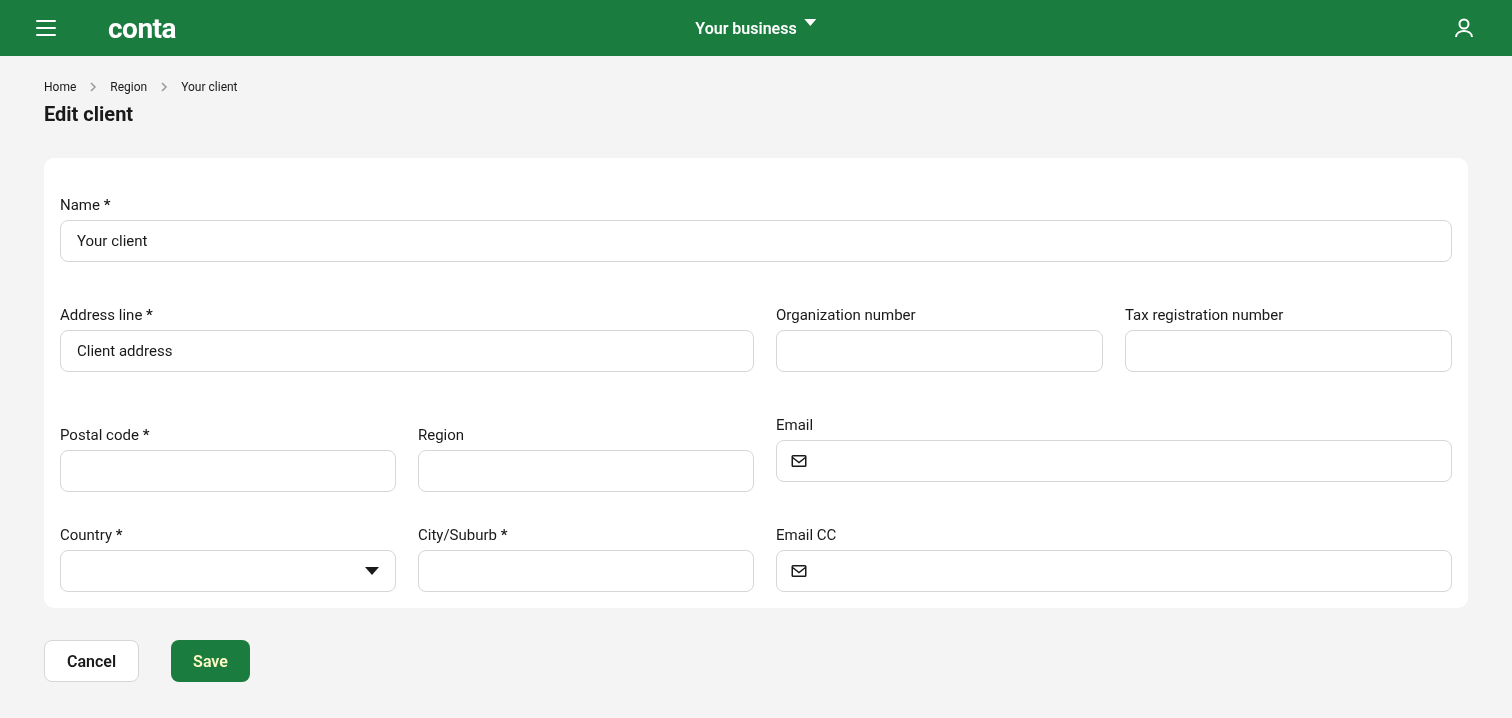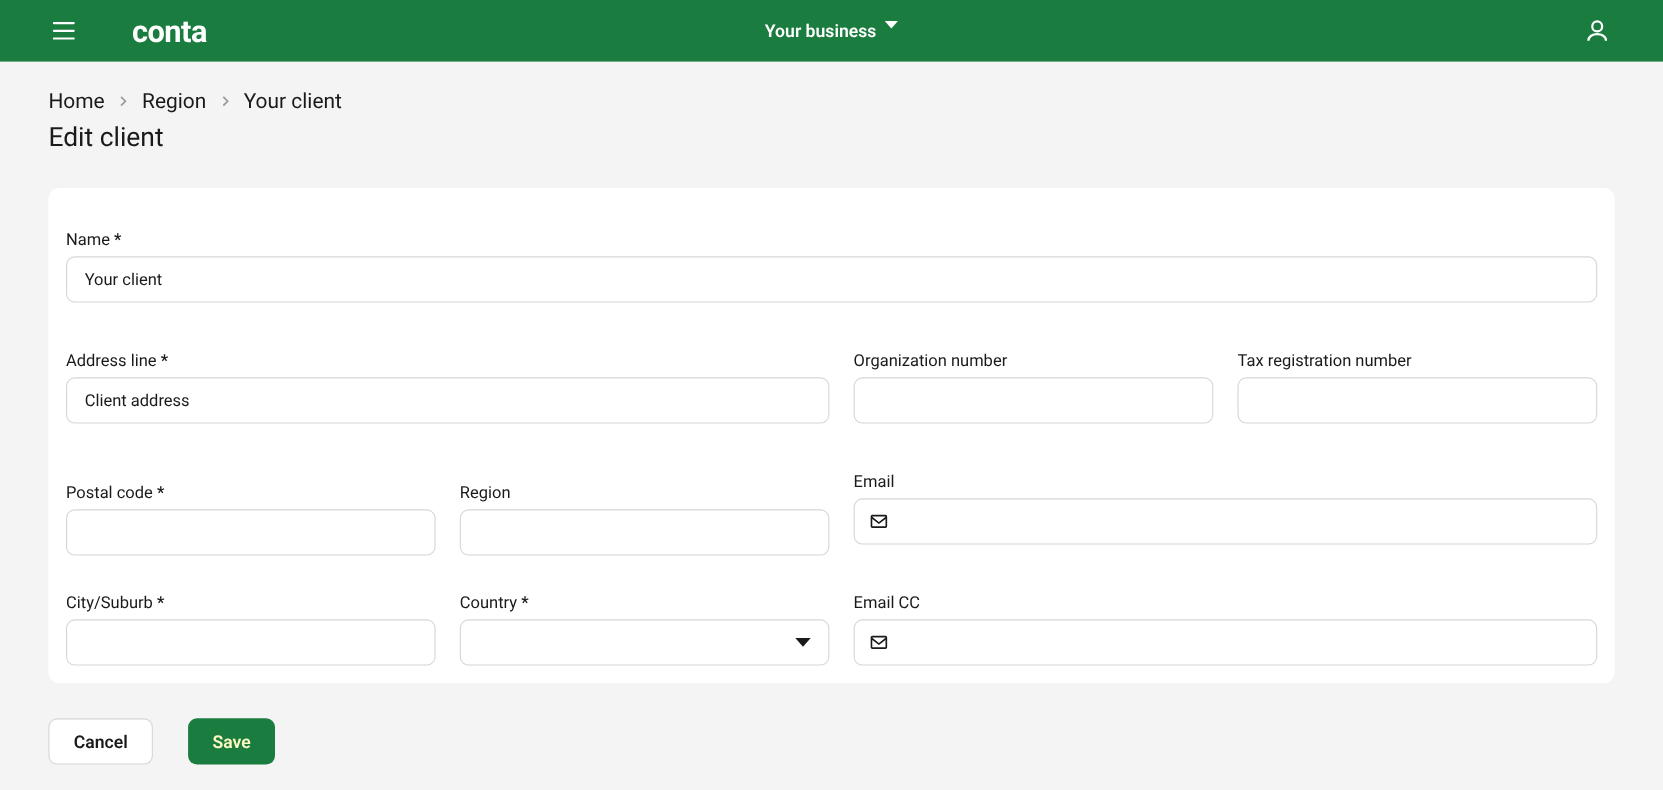--- a/index.html
+++ b/index.html
@@ -11,21 +11,21 @@
       font-family: -apple-system, BlinkMacSystemFont, "Segoe UI", Roboto, "Helvetica Neue", Arial, sans-serif;
       background: #f4f4f4;
       color: #1a1a1a;
       font-size: 15px;
     }
     .header {
       background: #1a7c3e;
       height: 56px;
       display: flex;
       align-items: center;
-      padding: 0 48px;
+      padding: 0 36px;
       position: relative;
     }
     .hamburger {
       width: 24px;
       height: 24px;
       cursor: pointer;
       display: flex;
       flex-direction: column;
       justify-content: center;
       gap: 5px;
@@ -70,39 +70,39 @@
       cursor: pointer;
       color: white;
     }
     .content {
       padding: 24px 44px 40px;
     }
     .breadcrumb {
       display: flex;
       align-items: center;
       gap: 12px;
-      font-size: 19px;
+      font-size: 12px;
       margin-bottom: 8px;
     }
     .breadcrumb a {
       color: #1a1a1a;
       text-decoration: none;
       cursor: pointer;
     }
     .breadcrumb .sep {
       color: #999;
       display: flex;
       align-items: center;
     }
     .breadcrumb .current {
       color: #1a1a1a;
     }
     .page-title {
-      font-size: 24px;
-      font-weight: 400;
+      font-size: 20px;
+      font-weight: 700;
       margin-bottom: 32px;
       color: #1a1a1a;
     }
     .card {
       background: white;
       border-radius: 10px;
       padding: 16px 16px 16px;
     }
     .form-row {
       display: flex;
@@ -294,29 +294,29 @@
             <input class="field" type="text" value="" style="">
           </div>
           <div class="form-group">
             <label>Region</label>
             <input class="field" type="text" value="" style="">
           </div>
         </div>
 
         <div class="two-col">
           <div class="form-group">
-            <label class="required">City/Suburb</label>
-            <input class="field" type="text" value="" style="">
-          </div>
-          <div class="form-group">
             <label class="required">Country</label>
             <div class="select-field">
               <span></span>
               <span class="select-triangle"></span>
             </div>
+          </div>
+          <div class="form-group">
+            <label class="required">City/Suburb</label>
+            <input class="field" type="text" value="" style="">
           </div>
         </div>
 
       </div>
 
       <div class="right-col">
 
         <div class="two-col">
           <div class="form-group">
             <label>Organization number</label>

